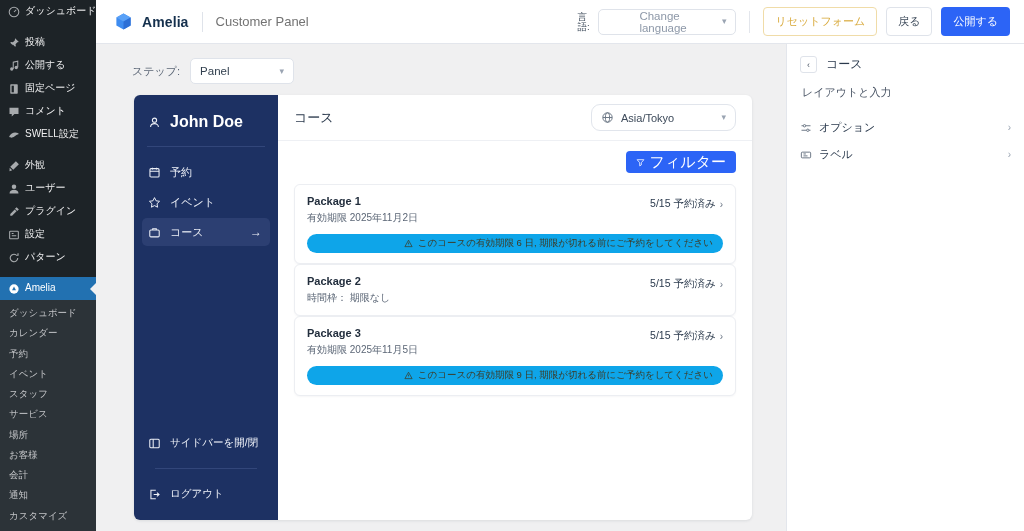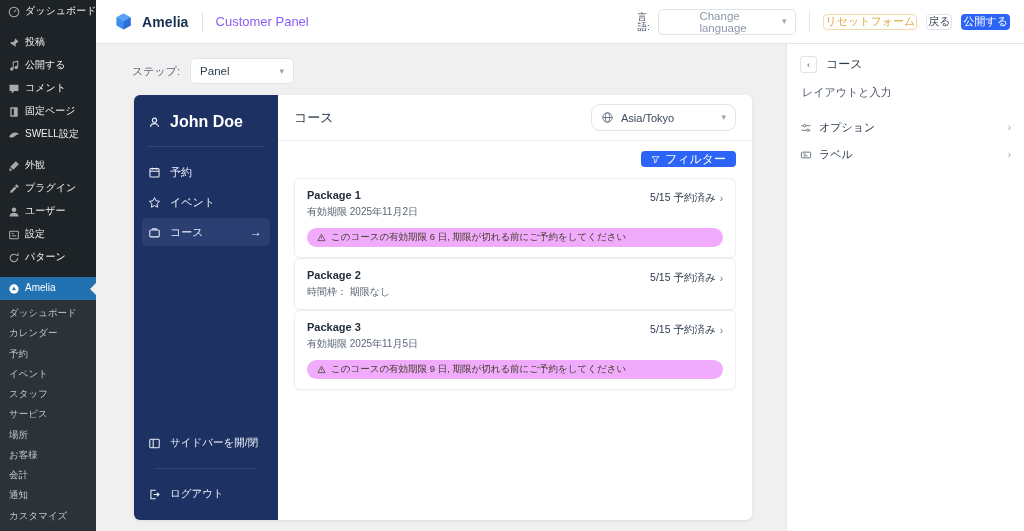--- a/index.html
+++ b/index.html
@@ -58,41 +58,41 @@
     height: 44px; min-height: 44px; background: #fff;
     border-bottom: 1px solid #e3e6ec;
     display: flex; align-items: center; padding: 0 14px 0 18px;
   }
   .brand { display: flex; align-items: center; gap: 9px; }
   .brand-logo { width: 19px; height: 19px; display: block; }
   .brand-name {
     font-size: 14px; font-weight: bold; color: #15304d; letter-spacing: .1px;
   }
   .brand-div { width: 1px; height: 20px; background: #dfe3ea; margin: 0 13px; }
-  .brand-sub { font-size: 13px; color: #8b5cf6; }
+  .brand-sub { font-size: 13px; color: #737373; }
   .topbar-right {
     margin-left: auto; display: flex; align-items: center; gap: 9px;
   }
   .lang-label {
     font-size: 9.5px; color: #3d4a5a; line-height: 1.05;
     width: 12px; text-align: left;
   }
   .select-box {
     height: 26px; border: 1px solid #dfe3ea; border-radius: 5px;
     background: #fff; display: flex; align-items: center;
     padding: 0 9px; font-size: 11.5px; color: #8d98a8;
     min-width: 138px; justify-content: space-between; gap: 6px;
   }
   .select-box.lang { width: 138px; padding-left: 40px; }
   .chev { color: #9aa4b2; font-size: 9px; line-height: 1; }
   .vdiv { width: 1px; height: 22px; background: #e3e6ec; margin: 0 4px; }
   .btn {
-    height: 16px; border-radius: 4px; font-size: 11px;
+    height: 29px; border-radius: 4px; font-size: 11px;
     display: flex; align-items: center; justify-content: center;
-    padding: 0 1px; white-space: nowrap; border: 1px solid transparent;
+    padding: 0 11px; white-space: nowrap; border: 1px solid transparent;
   }
   .btn-reset { color: #d8a93a; border-color: #f0dca8; background: #fff; }
   .btn-back { color: #3d4a5a; border-color: #dfe3ea; background: #fff; }
   .btn-publish { color: #fff; background: #2c64f6; }
 
   
   .body-split { flex: 1; display: flex; overflow: hidden; }
   .canvas {
     flex: 1; padding: 14px 0 0 0; overflow: hidden;
     display: flex; flex-direction: column;
@@ -148,42 +148,42 @@
     margin-left: auto; width: 145px; height: 27px;
     border: 1px solid #e1e5ec; border-radius: 9px; background: #fff;
     display: flex; align-items: center; gap: 7px; padding: 0 9px;
     font-size: 11px; color: #3d4a5a;
   }
   .tz-box .chev { margin-left: auto; }
   .cp-toolbar {
     display: flex; justify-content: flex-end; padding: 10px 16px 0 16px;
   }
   .filter-btn {
-    background: #2c64f6; color: #fff; height: 16px; border-radius: 4px;
+    background: #2c64f6; color: #fff; height: 22px; border-radius: 4px;
     display: flex; align-items: center; gap: 5px; padding: 0 10px;
-    font-size: 12px;
+    font-size: 15px;
   }
   .cards { padding: 11px 16px 0 16px; display: flex; flex-direction: column; }
   .card {
     border: 1px solid #eceef2; border-radius: 6px; background: #fff;
     padding: 10px 12px 10px 12px;
     box-shadow: 0 1px 2px rgba(20,35,60,.04);
   }
   .card-top { display: flex; align-items: flex-start; }
   .card-name { font-size: 11px; font-weight: bold; color: #222e3d; margin-bottom: 4px; }
   .card-sub { font-size: 10px; color: #5b6676; }
   .card-right {
     margin-left: auto; font-size: 10.5px; color: #2b3a4d;
     display: flex; align-items: center; gap: 4px; padding-top: 2px;
   }
   .card-right .chev-r { color: #6b7685; font-size: 10px; }
   .warn {
-    margin-top: 9px; background: #f0abfc; border-radius: 11px;
+    margin-top: 9px; background: #0ea5e9; border-radius: 11px;
     height: 19px; display: flex; align-items: center; gap: 5px;
-    padding: 0 10px; font-size: 9.5px; color: #3e3a24;
+    padding: 0 10px; font-size: 9.5px; color: #3e3a24; justify-content: flex-end;
   }
   .warn svg { width: 9px; height: 9px; flex: 0 0 9px; display: block; }
 
   
   .settings {
     width: 238px; min-width: 238px; background: #fff;
     border-left: 1px solid #e3e6ec; padding: 12px 13px 0 13px;
   }
   .set-head { display: flex; align-items: center; gap: 9px; margin-bottom: 12px; }
   .back-sq {
@@ -235,72 +235,72 @@
             <path d="M7 12V3l6-1.4v8.2" fill="none" stroke="currentColor" stroke-width="1.4"></path>
             <circle cx="11" cy="10" r="2.2"></circle>
           </svg>
       </span>
       <span>公開する</span>
     </div>
 
     <div class="wp-item">
       <span class="wp-ico">
         <svg viewBox="0 0 16 16" fill="currentColor">
-            <path d="M2 2.4h12v8.2H8.6L5 14v-3.4H2z"></path>
-          </svg>
-      </span>
-      <span>コメント</span>
-    </div>
-
-    <div class="wp-item">
-      <span class="wp-ico">
-        <svg viewBox="0 0 16 16" fill="currentColor">
             <rect x="3" y="1.8" width="10" height="12.4" rx="1"></rect>
             <rect x="4.8" y="3.6" width="3" height="8.8" fill="#1d2327"></rect>
           </svg>
       </span>
       <span>固定ページ</span>
     </div>
 
     <div class="wp-item">
       <span class="wp-ico">
         <svg viewBox="0 0 16 16" fill="currentColor">
+            <path d="M2 2.4h12v8.2H8.6L5 14v-3.4H2z"></path>
+          </svg>
+      </span>
+      <span>コメント</span>
+    </div>
+
+    <div class="wp-item">
+      <span class="wp-ico">
+        <svg viewBox="0 0 16 16" fill="currentColor">
             <path d="M1.5 10c2-4 5-5.5 8-5.5s4.5 1 5 2c-2.5.5-4 2-6 3.5S3 12.5 1.5 10z"></path>
           </svg>
       </span>
       <span>SWELL設定</span>
     </div>
     <div class="wp-sep"></div>
 
     <div class="wp-item">
       <span class="wp-ico">
         <svg viewBox="0 0 16 16" fill="currentColor">
             <path d="M10.5 1.5l4 4-7.5 7.5-4-4zM2.2 10.4L5.6 13.8 2 15z"></path>
           </svg>
       </span>
       <span>外観</span>
-    </div>
-
-    <div class="wp-item">
-      <span class="wp-ico">
-        <svg viewBox="0 0 16 16" fill="currentColor">
-            <path d="M11.5 1.5l3 3-2.2 2.2-3-3zM9 4.6l2.4 2.4-6 6H3v-2.4z"></path>
-          </svg>
-      </span>
-      <span>プラグイン</span>
     </div>
 
     <div class="wp-item">
       <span class="wp-ico">
         <svg viewBox="0 0 16 16" fill="currentColor">
             <circle cx="8" cy="5" r="3"></circle>
             <path d="M2 14c0-3.3 2.7-5 6-5s6 1.7 6 5z"></path>
           </svg>
       </span>
       <span>ユーザー</span>
+    </div>
+
+    <div class="wp-item">
+      <span class="wp-ico">
+        <svg viewBox="0 0 16 16" fill="currentColor">
+            <path d="M11.5 1.5l3 3-2.2 2.2-3-3zM9 4.6l2.4 2.4-6 6H3v-2.4z"></path>
+          </svg>
+      </span>
+      <span>プラグイン</span>
     </div>
 
 
     <div class="wp-item">
       <span class="wp-ico">
         <svg viewBox="0 0 16 16" fill="none" stroke="currentColor" stroke-width="1.4">
             <rect x="2.2" y="3" width="11.6" height="10" rx="1"></rect>
             <path d="M5 6h2.4M5 9h6"></path>
           </svg>
       </span>

